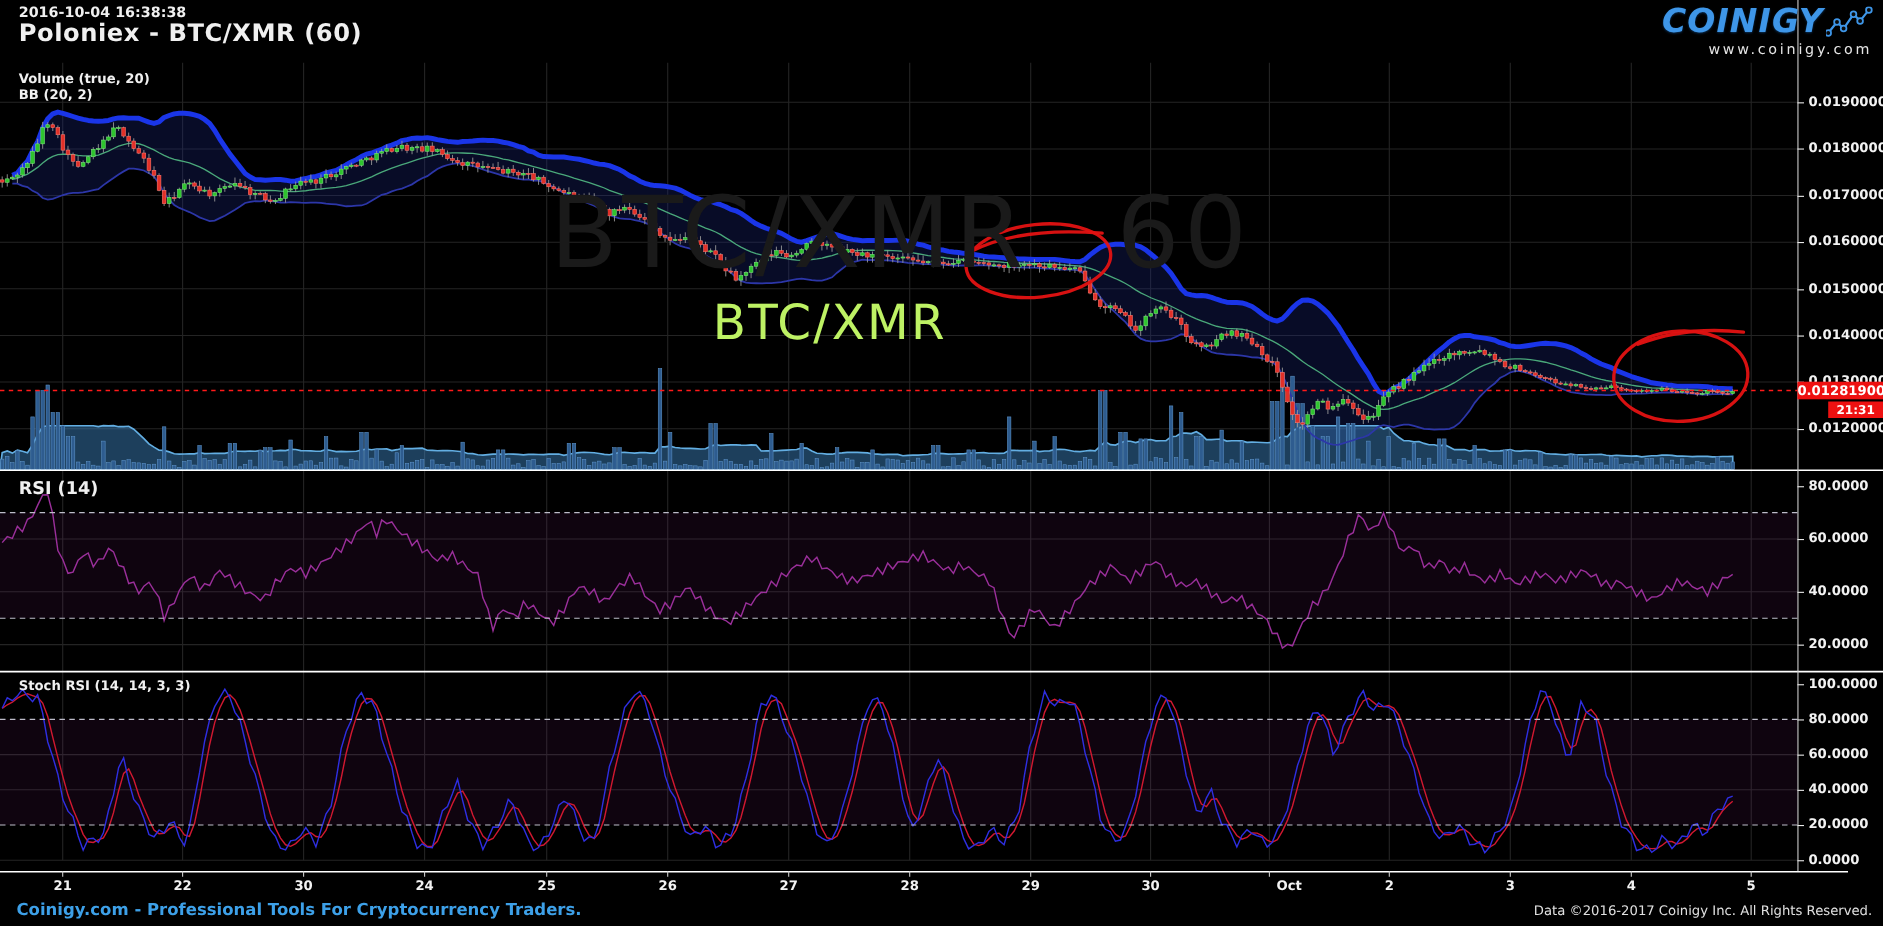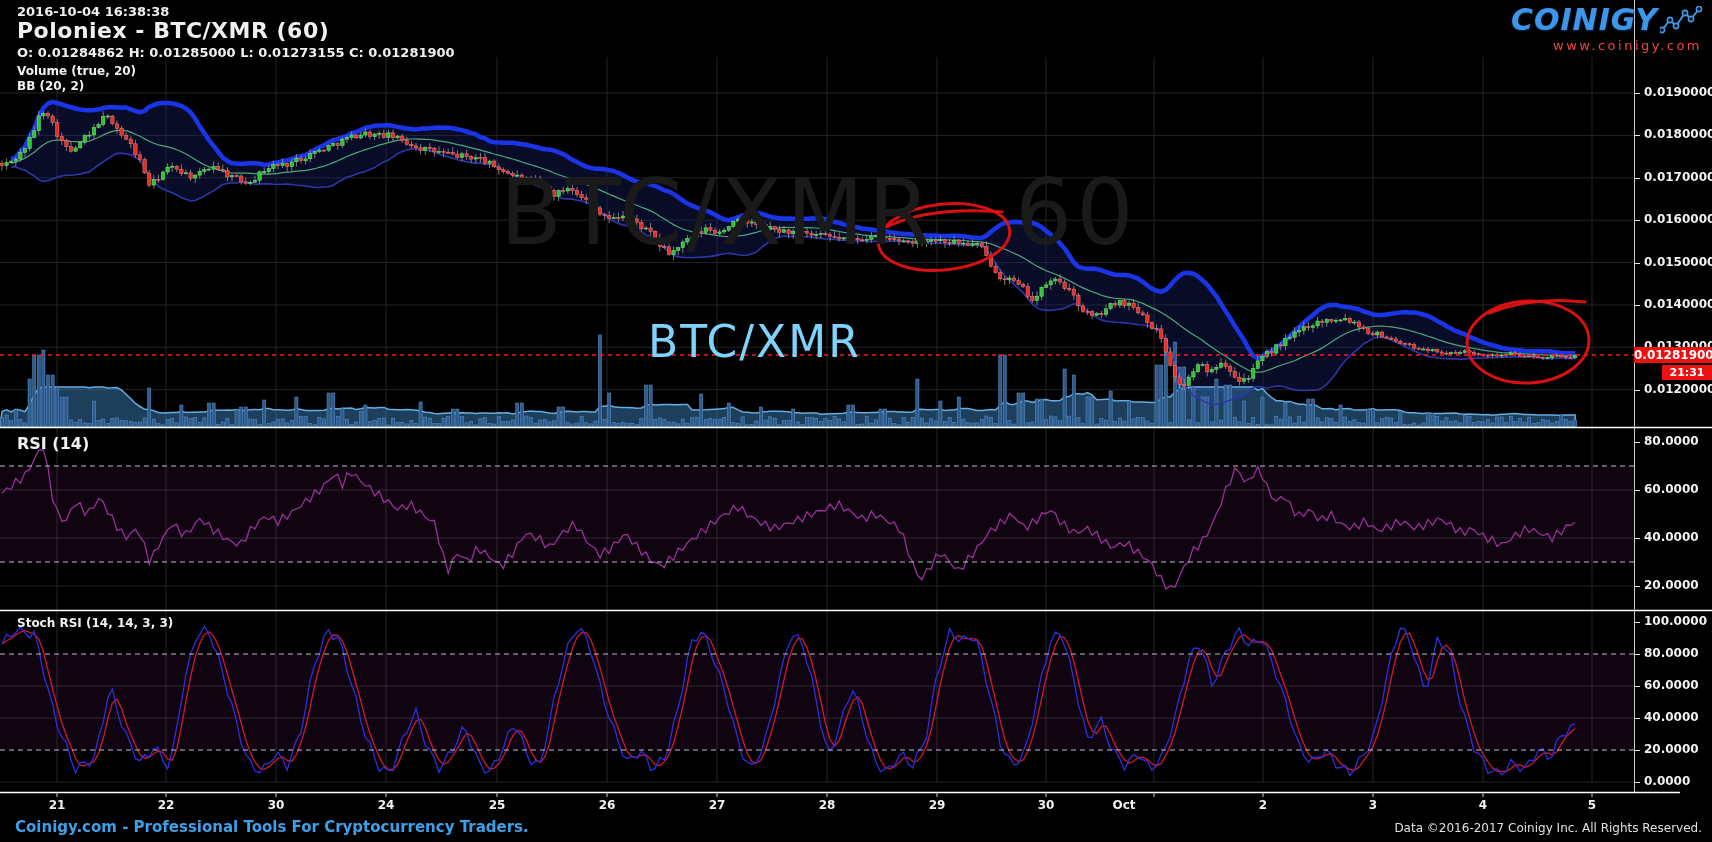--- a/index.html
+++ b/index.html
@@ -10,42 +10,41 @@
   #timestamp{top:4px;font-size:13px;font-weight:700;}
   #title{top:18px;font-size:22px;font-weight:700;letter-spacing:.5px;}
   #ohlc{top:45px;font-size:13px;font-weight:700;}
   #vol-label{top:64px;font-size:12px;font-weight:700;}
   #bb-label{top:79px;font-size:12px;font-weight:700;}
   #rsi-label{position:absolute;left:17px;top:434px;font-size:16px;font-weight:700;z-index:20;}
   #stoch-label{position:absolute;left:17px;top:616px;font-size:12px;font-weight:700;z-index:20;}
   #logo{position:absolute;top:2px;right:54px;font-size:30px;font-style:italic;font-weight:700;
         letter-spacing:1px;color:#3e96e8;text-shadow:0 1px 2px #0b2f55;z-index:20;}
   #logo-icon{position:absolute;top:6px;right:8px;z-index:20;}
-  #logo-site{position:absolute;top:38px;right:10px;font-size:13px;color:#ef4444;letter-spacing:2.5px;z-index:20;}
+  #logo-site{position:absolute;top:38px;right:10px;font-size:13px;color:#e5e5e5;letter-spacing:2.5px;z-index:20;}
   .wm{position:absolute;color:#1a1a1a;z-index:1;white-space:nowrap;}
   #wm1{left:500px;top:160px;font-size:90px;word-spacing:48px;letter-spacing:4px;}
-  #wm2{left:648px;top:268px;font-size:44px;color:#7dd3fc;letter-spacing:2px;margin-top:48px;}
+  #wm2{left:648px;top:268px;font-size:44px;color:#bef264;letter-spacing:2px;}
   .axlab{position:absolute;font-size:12px;font-weight:700;color:#f2f2f2;white-space:nowrap;z-index:15;}
   .tick{position:absolute;background:#e8e8e8;z-index:15;}
   #price-tag{position:absolute;left:1634px;top:347px;width:78px;height:16px;background:#ee1111;
              color:#fff;font-size:12px;font-weight:700;text-align:center;line-height:16px;z-index:25;}
   #countdown-tag{position:absolute;left:1662px;top:365px;width:50px;height:15px;background:#ee1111;
              color:#fff;font-size:11px;font-weight:700;text-align:center;line-height:15px;z-index:25;}
   #footer-left{position:absolute;left:15px;top:818px;font-size:15px;font-weight:700;color:#3da0e8;z-index:20;}
   #footer-right{position:absolute;right:10px;top:821px;font-size:12px;color:#e0e0e0;z-index:20;}
   .datelab{transform:translateX(-50%);}
 </style>
 </head>
 <body>
 
 <div id="stage">
 
   <div id="timestamp" class="hdr">2016-10-04 16:38:38</div>
   <div id="title" class="hdr">Poloniex - BTC/XMR (60)</div>
-  <div id="ohlc" class="hdr">O: 0.01284862 H: 0.01285000 L: 0.01273155 C: 0.01281900</div>
   <div id="vol-label" class="hdr">Volume (true, 20)</div>
   <div id="bb-label" class="hdr">BB (20, 2)</div>
 
   <div id="logo">COINIGY</div>
   <svg id="logo-icon" width="44" height="32" viewBox="0 0 44 32">
     <polyline points="2,24 10,14 16,20 25,7 31,13 39,3" fill="none" stroke="#3e96e8" stroke-width="2"></polyline>
     <circle cx="2" cy="24" r="2.6" fill="#0b0b0b" stroke="#3e96e8" stroke-width="1.6"></circle>
     <circle cx="10" cy="14" r="2.6" fill="#0b0b0b" stroke="#3e96e8" stroke-width="1.6"></circle>
     <circle cx="16" cy="20" r="2.6" fill="#0b0b0b" stroke="#3e96e8" stroke-width="1.6"></circle>
     <circle cx="25" cy="7" r="2.6" fill="#0b0b0b" stroke="#3e96e8" stroke-width="1.6"></circle>
@@ -1202,21 +1201,21 @@
       <div class="axlab datelab" style="left: 57px; top: 798px;">21</div>
       <div class="axlab datelab" style="left: 166px; top: 798px;">22</div>
       <div class="axlab datelab" style="left: 276px; top: 798px;">30</div>
       <div class="axlab datelab" style="left: 386px; top: 798px;">24</div>
       <div class="axlab datelab" style="left: 497px; top: 798px;">25</div>
       <div class="axlab datelab" style="left: 607px; top: 798px;">26</div>
       <div class="axlab datelab" style="left: 717px; top: 798px;">27</div>
       <div class="axlab datelab" style="left: 827px; top: 798px; text-align: right;">28</div>
       <div class="axlab datelab" style="left: 937px; top: 798px;">29</div>
       <div class="axlab datelab" style="left: 1046px; top: 798px;">30</div>
-      <div class="axlab datelab" style="left: 1124px; top: 798px;">Oct</div>
+      <div class="axlab datelab" style="left: 1172px; top: 798px;">Oct</div>
       <div class="axlab datelab" style="left: 1263px; top: 798px;">2</div>
       <div class="axlab datelab" style="left: 1373px; top: 798px;">3</div>
       <div class="axlab datelab" style="left: 1483px; top: 798px;">4</div>
       <div class="axlab datelab" style="left: 1592px; top: 798px;">5</div>
     </div>
 
   <div id="footer-left">Coinigy.com - Professional Tools For Cryptocurrency Traders.</div>
   <div id="footer-right">Data ©2016-2017 Coinigy Inc. All Rights Reserved.</div>
 </div>
 

